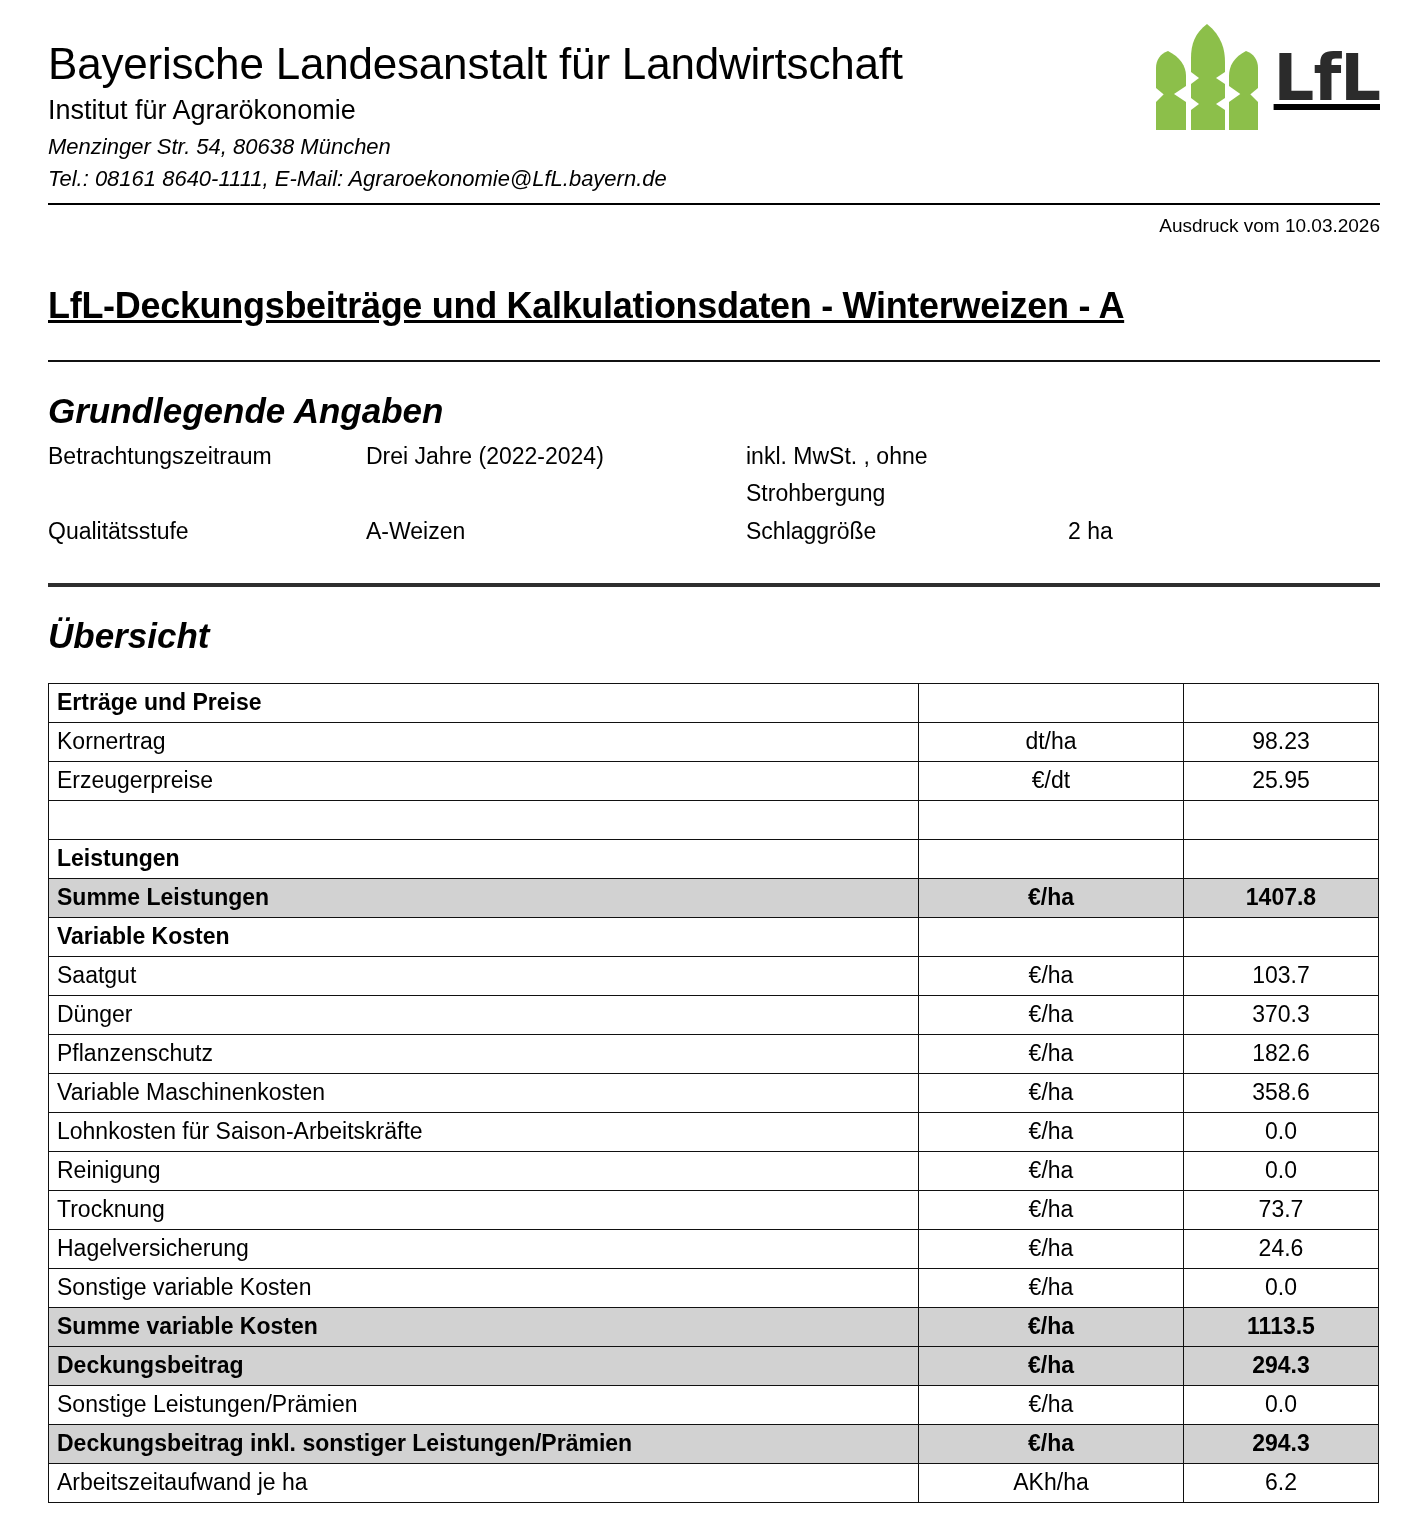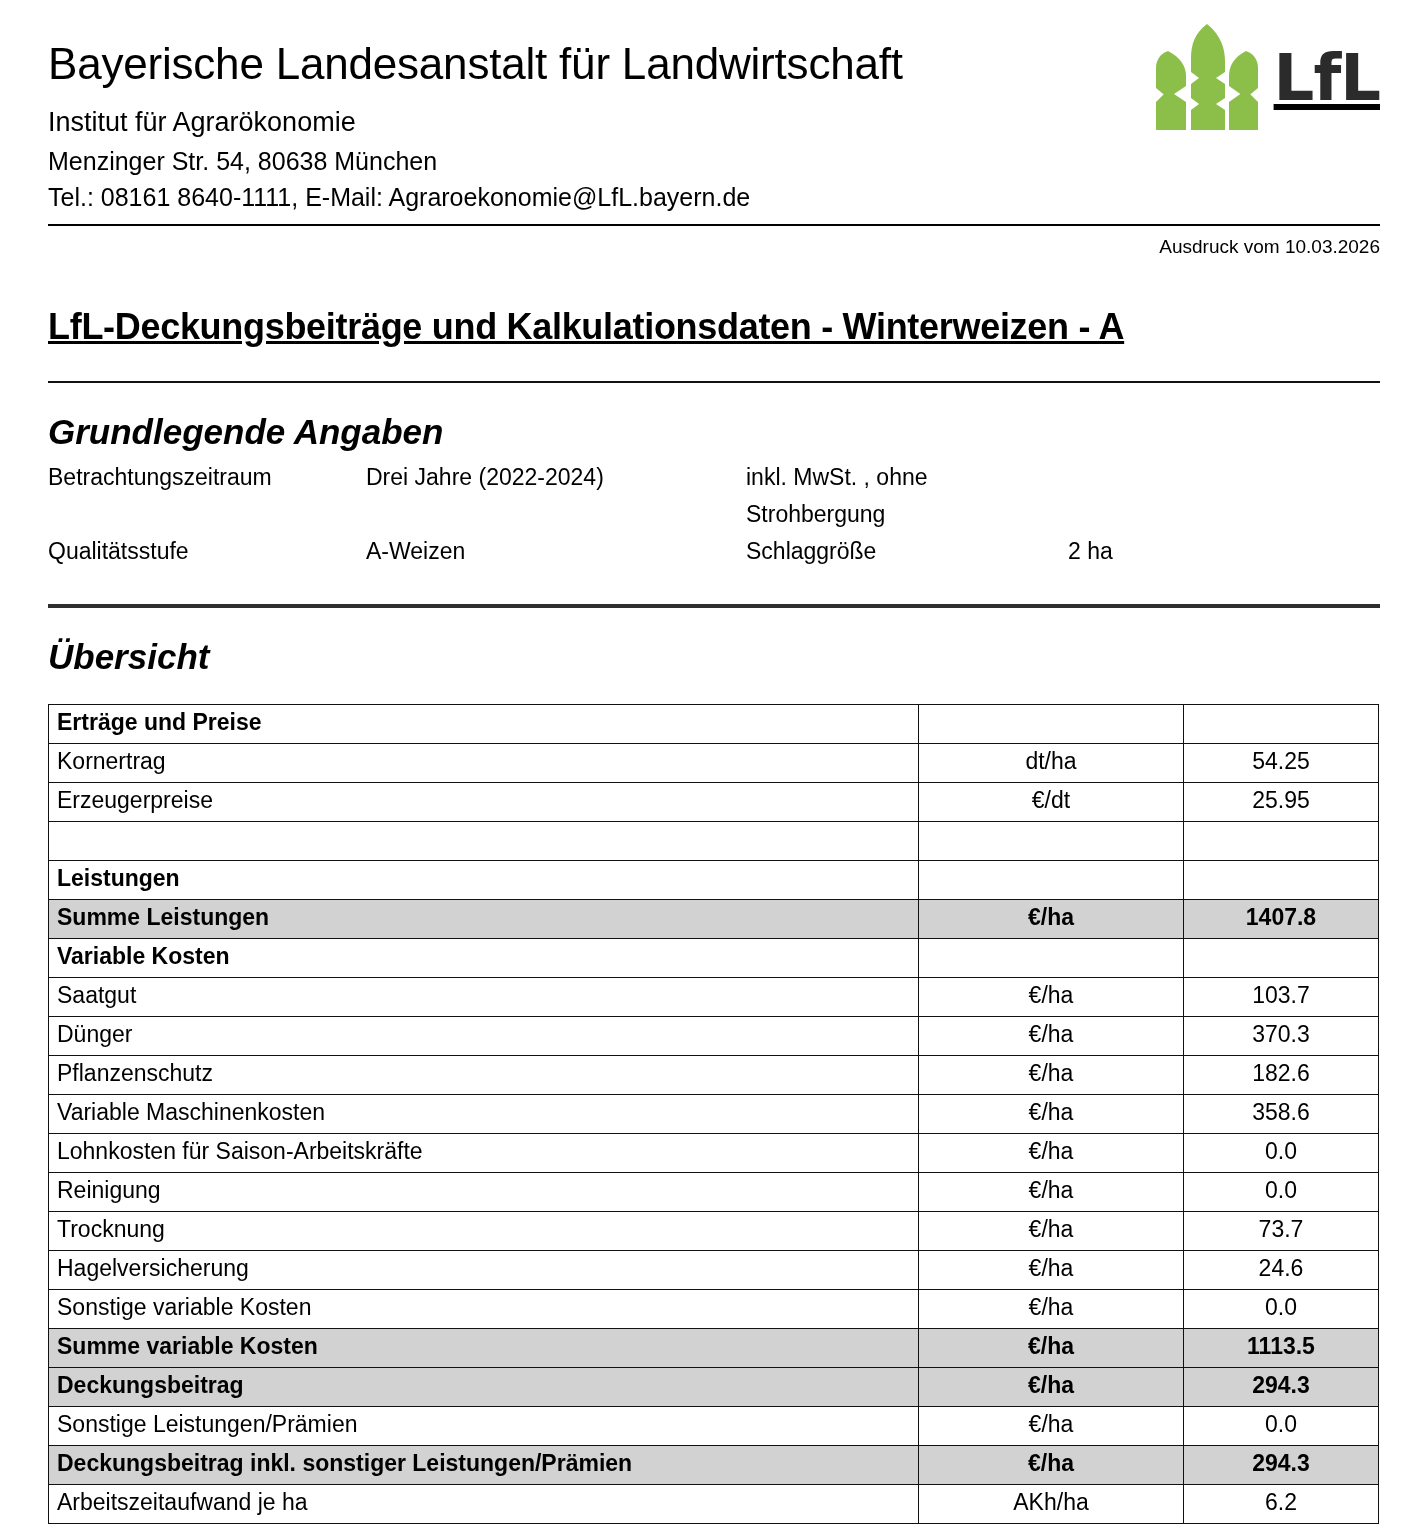--- a/index.html
+++ b/index.html
@@ -31,25 +31,26 @@
   }
   .lh-org {
     font-size: 44px;
     line-height: 1.18;
     letter-spacing: -0.2px;
     white-space: nowrap;
   }
   .lh-inst {
     font-size: 27px;
     line-height: 1.3;
-    margin-top: 15px;
+    margin-top: 3px;
   }
   .lh-addr, .lh-contact {
-    font-size: 25px;
+    font-size: 22px;
     line-height: 1.45;
+    font-style: italic;
   }
   .lh-addr { margin-top: 3px; }
 
   .logo-block {
     position: absolute;
     right: 0;
     top: 22px;
     display: flex;
     align-items: center;
     gap: 14px;
@@ -218,21 +219,21 @@
       <tbody>
 
       <tr class="group">
             <td class="label">Erträge und Preise</td>
             <td class="unit nb-right"></td>
             <td class="val nb-last"></td>
           </tr>
           <tr class="item">
             <td class="label">Kornertrag</td>
             <td class="unit">dt/ha</td>
-            <td class="val">54.25</td>
+            <td class="val">98.23</td>
           </tr>
           <tr class="item">
             <td class="label">Erzeugerpreise</td>
             <td class="unit">€/dt</td>
             <td class="val">25.95</td>
           </tr>
           <tr class="spacer">
             <td class="label"></td>
             <td class="unit nb-right"></td>
             <td class="val nb-last"></td>

